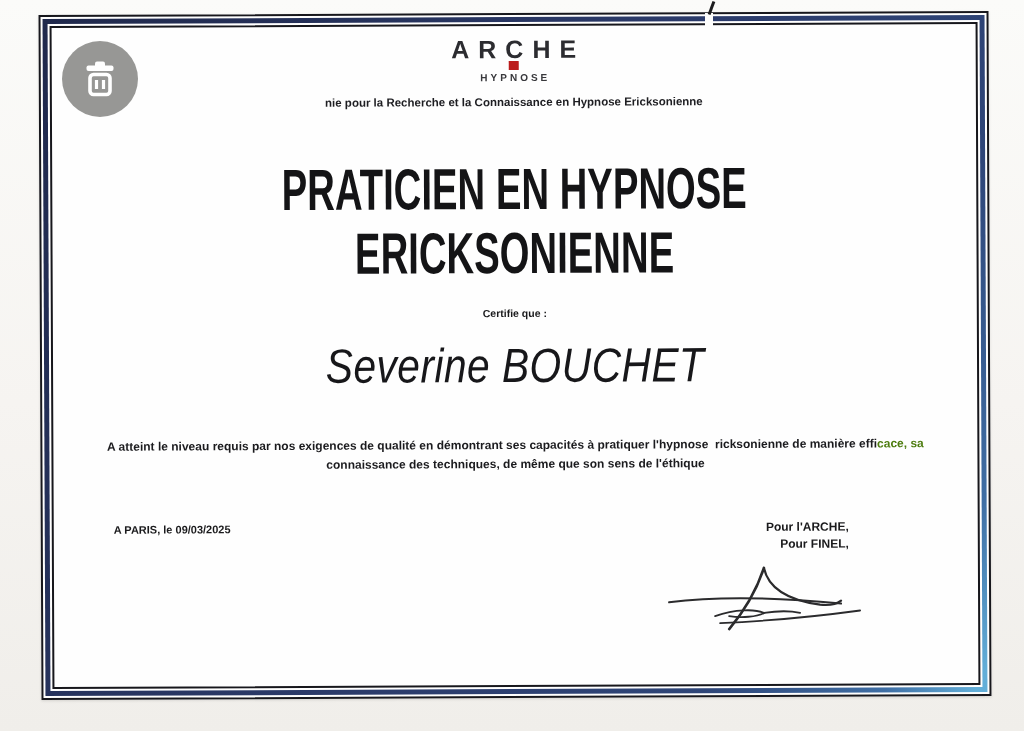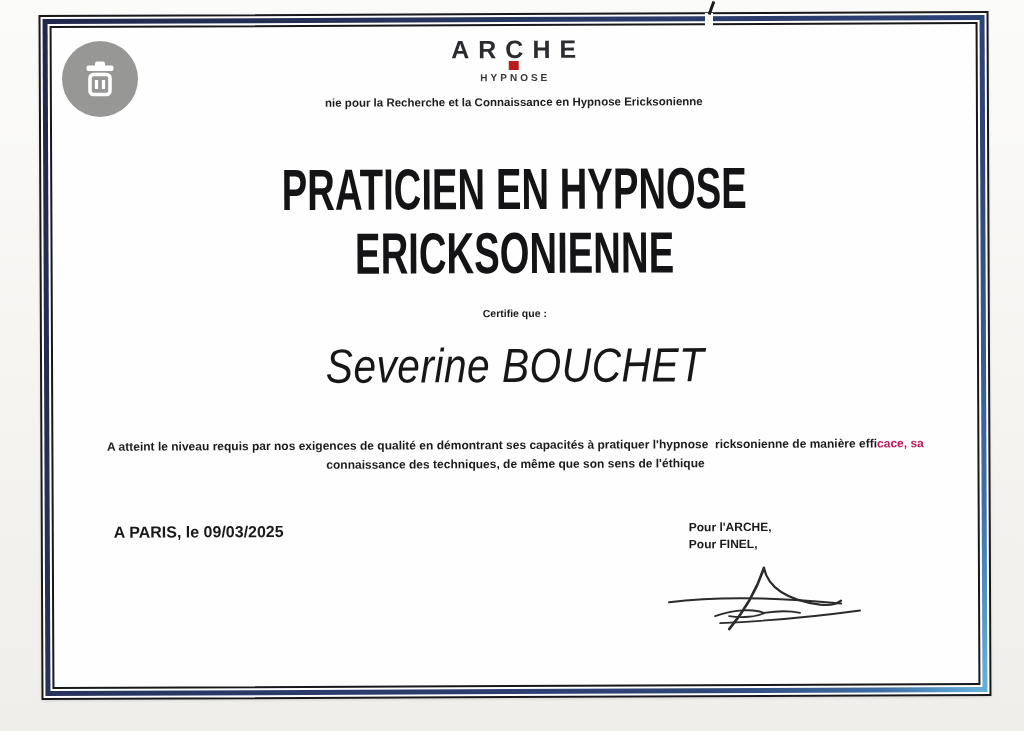--- a/index.html
+++ b/index.html
@@ -60,28 +60,28 @@
     position:absolute; top:312px; left:0; right:0; text-align:center;
     font-size:48px; font-style:italic; font-weight:500; color:#17171a;
     transform:scaleX(0.85); letter-spacing:0.5px;
   }
 
   .body-text {
     position:absolute; top:410px; left:0; right:0; text-align:center;
     font-size:12px; font-weight:700; line-height:19px; color:#1b1b1e;
   }
   .body-line { white-space:pre; }
-  .body-faded { color:#be185d; }
+  .body-faded { color:#4d7c0f; }
 
   .date-line {
     position:absolute; top:496px; left:60px;
-    font-size:16px; font-weight:700;
+    font-size:11px; font-weight:700;
   }
   .sign-block {
-    position:absolute; top:494px; left:635px; width:160px; text-align:left;
+    position:absolute; top:494px; left:635px; width:160px; text-align:right;
     font-size:12px; font-weight:700; line-height:17px;
   }
   .signature-svg { position:absolute; top:540px; left:603px; width:214px; height:68px; }
   .signature-svg path { fill:none; stroke:#2b2b2d; stroke-linecap:round; }
 
   
   .delete-btn {
     position:absolute; left:62px; top:41px; width:76px; height:76px;
     border:none; border-radius:50%;
     background:rgba(128,128,126,0.82);

